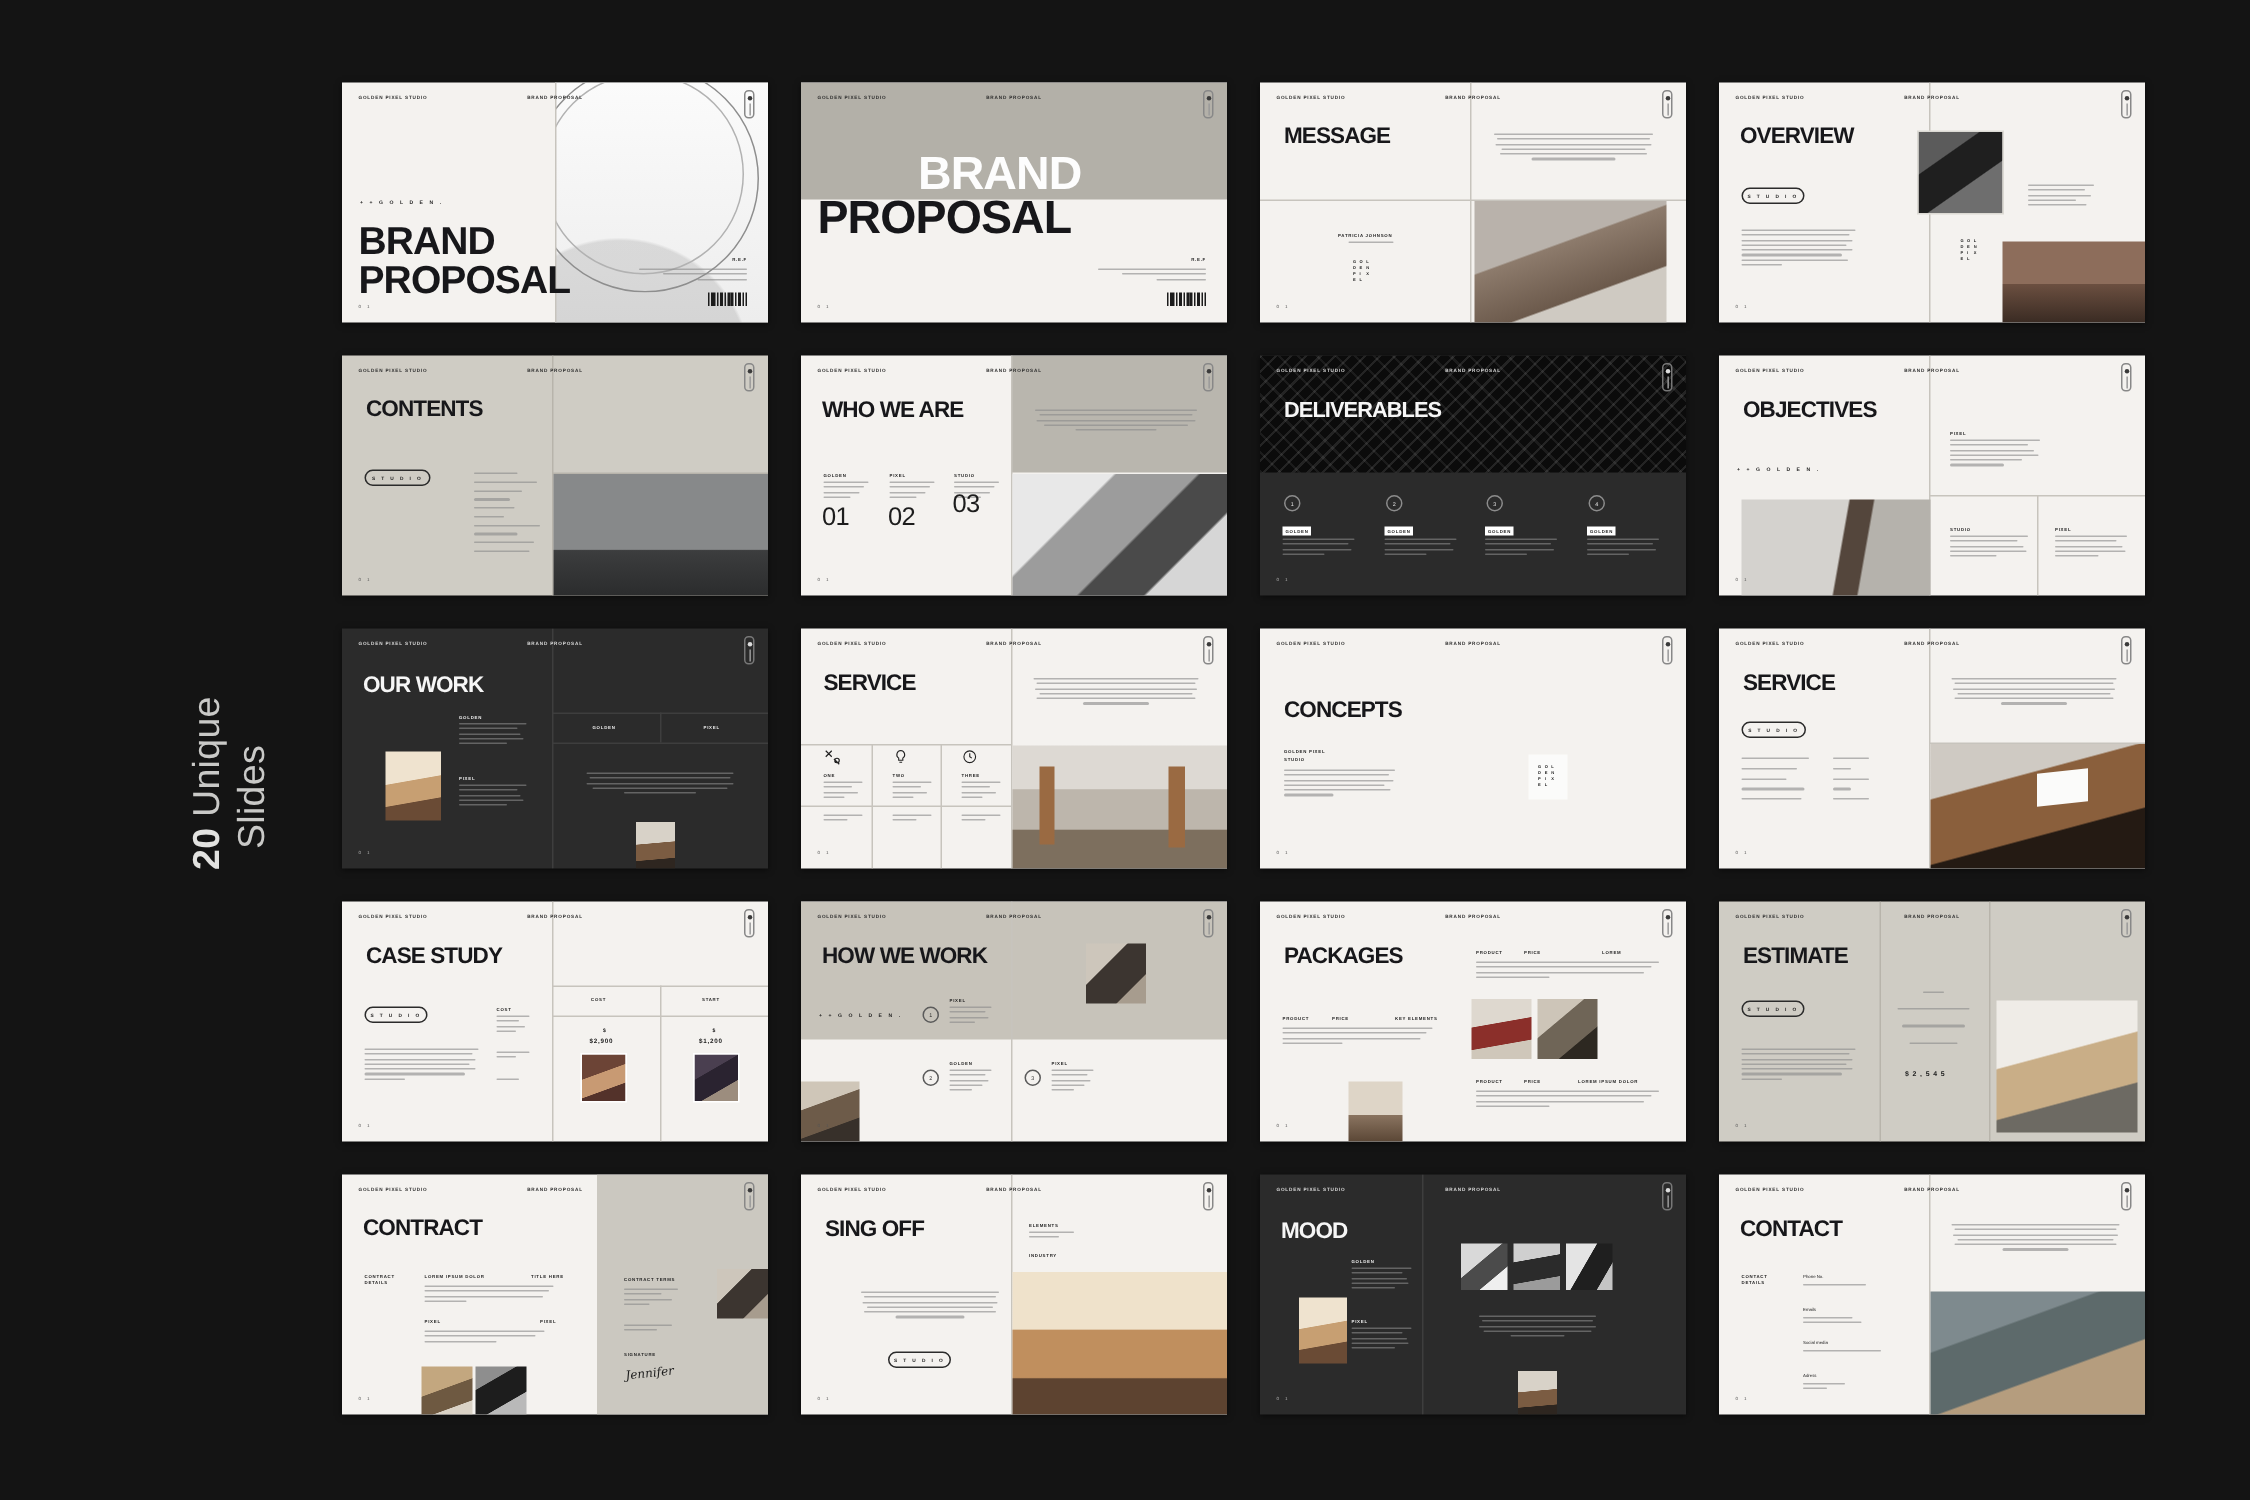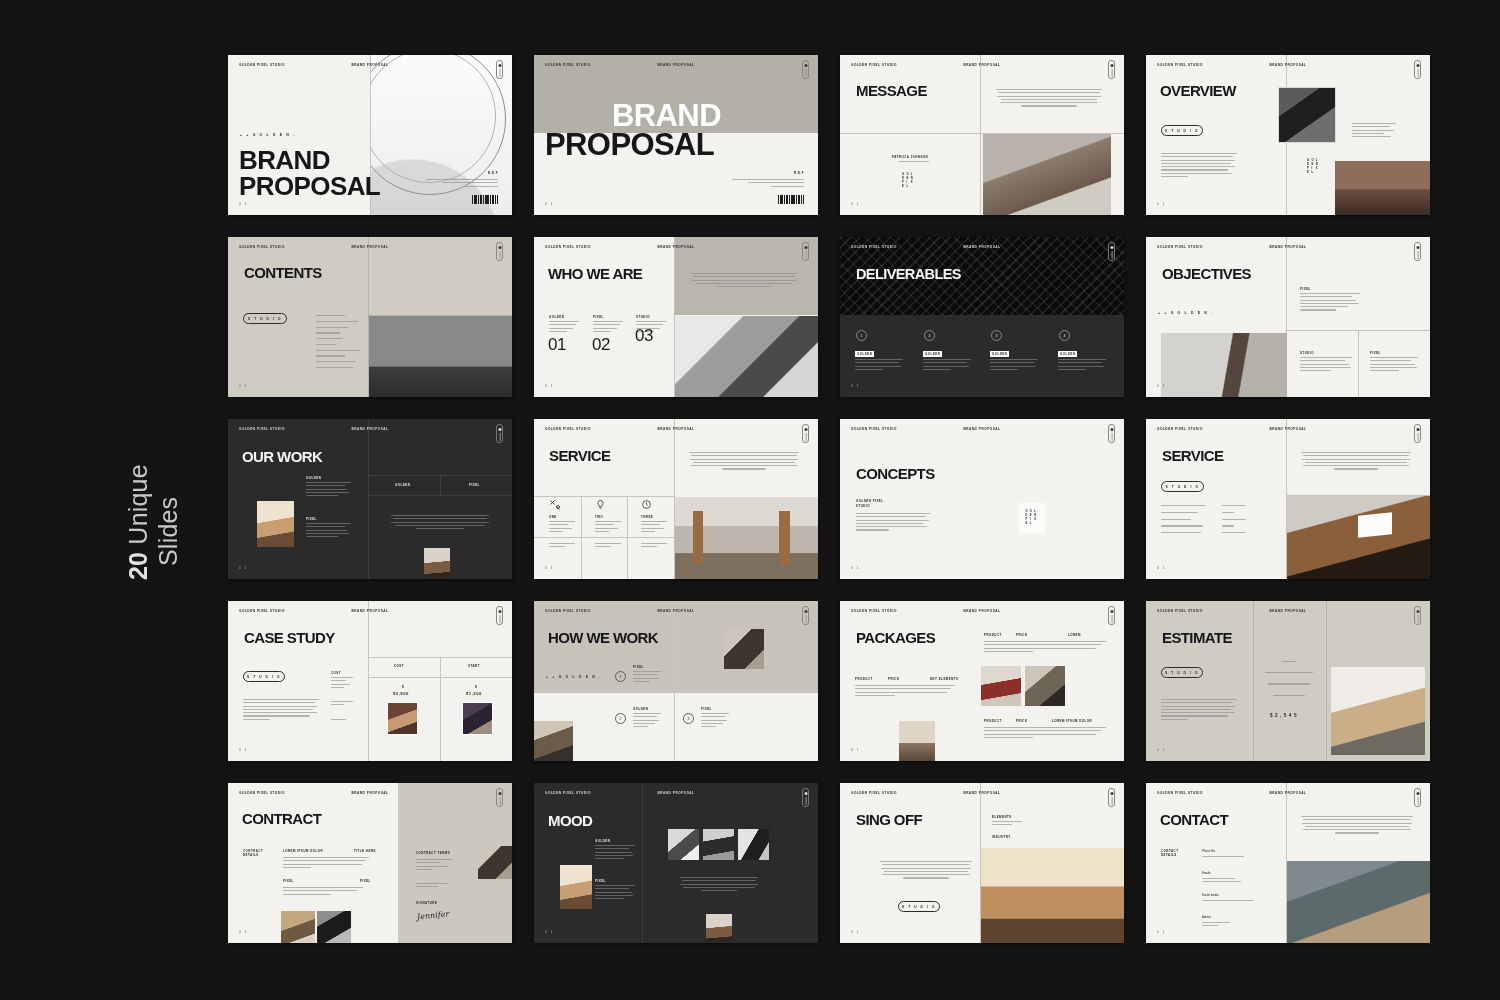--- a/index.html
+++ b/index.html
@@ -882,20 +882,45 @@
     <div class="lines" style="left:188px;top:100px;width:36px">
         <i style="width:90%"></i>
         <i style="width:62%"></i>
       </div>
     <div class="lbl" style="left:188px;top:118px">SIGNATURE</div>
     <div class="sig" style="left:189px;top:128px">Jennifer</div>
     <div class="ph ph-shoot" style="left:250px;top:63px;width:34px;height:33px"></div>
     <div class="pager">0 1</div>
   </div>
 
+  <div class="slide cream">
+    <div class="rule" style="left:140px;top:0;width:.6px;height:160px"></div>
+    <div class="hdr-l">GOLDEN PIXEL STUDIO</div>
+    <div class="hdr-r">BRAND PROPOSAL</div>
+    <div class="clip"></div>
+    <div class="title" style="left:16px;top:29px;font-size:15px">SING OFF</div>
+    <div class="lbl" style="left:152px;top:32px">ELEMENTS</div>
+    <div class="lines" style="left:152px;top:38px;width:30px">
+        <i style="width:100%"></i>
+        <i style="width:66%"></i>
+      </div>
+    <div class="lbl" style="left:152px;top:52px">INDUSTRY</div>
+    <div class="lines cent" style="left:40px;top:78px;width:92px;text-align:center">
+        <i style="width:100%"></i>
+        <i style="width:96%"></i>
+        <i style="width:98%"></i>
+        <i style="width:92%"></i>
+        <i style="width:96%"></i>
+        <i style="width:50%"></i>
+      </div>
+    <div class="pill" style="left:58px;top:118px;width:42px;height:11px">S T U D I O</div>
+    <div class="ph ph-interior" style="left:141px;top:65px;width:143px;height:95px"></div>
+    <div class="pager">0 1</div>
+  </div>
+
   <div class="slide dark">
     <div class="rule" style="left:108px;top:0;width:.6px;height:160px"></div>
     <div class="hdr-l">GOLDEN PIXEL STUDIO</div>
     <div class="hdr-r">BRAND PROPOSAL</div>
     <div class="clip"></div>
     <div class="title" style="left:14px;top:30px;font-size:15px">MOOD</div>
     <div class="lbl" style="left:61px;top:56px">GOLDEN</div>
     <div class="lines" style="left:61px;top:62px;width:40px">
         <i style="width:100%"></i>
         <i style="width:86%"></i>
@@ -924,45 +949,20 @@
       </div>
     <div class="ph ph-chairdesk" style="left:172px;top:131px;width:26px;height:29px"></div>
     <div class="pager">0 1</div>
   </div>
 
   <div class="slide cream">
     <div class="rule" style="left:140px;top:0;width:.6px;height:160px"></div>
     <div class="hdr-l">GOLDEN PIXEL STUDIO</div>
     <div class="hdr-r">BRAND PROPOSAL</div>
     <div class="clip"></div>
-    <div class="title" style="left:16px;top:29px;font-size:15px">SING OFF</div>
-    <div class="lbl" style="left:152px;top:32px">ELEMENTS</div>
-    <div class="lines" style="left:152px;top:38px;width:30px">
-        <i style="width:100%"></i>
-        <i style="width:66%"></i>
-      </div>
-    <div class="lbl" style="left:152px;top:52px">INDUSTRY</div>
-    <div class="lines cent" style="left:40px;top:78px;width:92px;text-align:center">
-        <i style="width:100%"></i>
-        <i style="width:96%"></i>
-        <i style="width:98%"></i>
-        <i style="width:92%"></i>
-        <i style="width:96%"></i>
-        <i style="width:50%"></i>
-      </div>
-    <div class="pill" style="left:58px;top:118px;width:42px;height:11px">S T U D I O</div>
-    <div class="ph ph-interior" style="left:141px;top:65px;width:143px;height:95px"></div>
-    <div class="pager">0 1</div>
-  </div>
-
-  <div class="slide cream">
-    <div class="rule" style="left:140px;top:0;width:.6px;height:160px"></div>
-    <div class="hdr-l">GOLDEN PIXEL STUDIO</div>
-    <div class="hdr-r">BRAND PROPOSAL</div>
-    <div class="clip"></div>
     <div class="title" style="left:14px;top:29px;font-size:15px">CONTACT</div>
     <div class="lbl" style="left:15px;top:66px;line-height:4.4px">CONTACT<br>DETAILS</div>
     <div class="lbl" style="left:56px;top:66px;font-weight:400;text-transform:none;letter-spacing:0">Phone No.</div>
     <div class="lines" style="left:56px;top:73px;width:42px">
         <i style="width:100%"></i>
       </div>
     <div class="lbl" style="left:56px;top:88px;font-weight:400;text-transform:none;letter-spacing:0">Emails</div>
     <div class="lines" style="left:56px;top:95px;width:42px">
         <i style="width:78%"></i>
         <i style="width:92%"></i>

